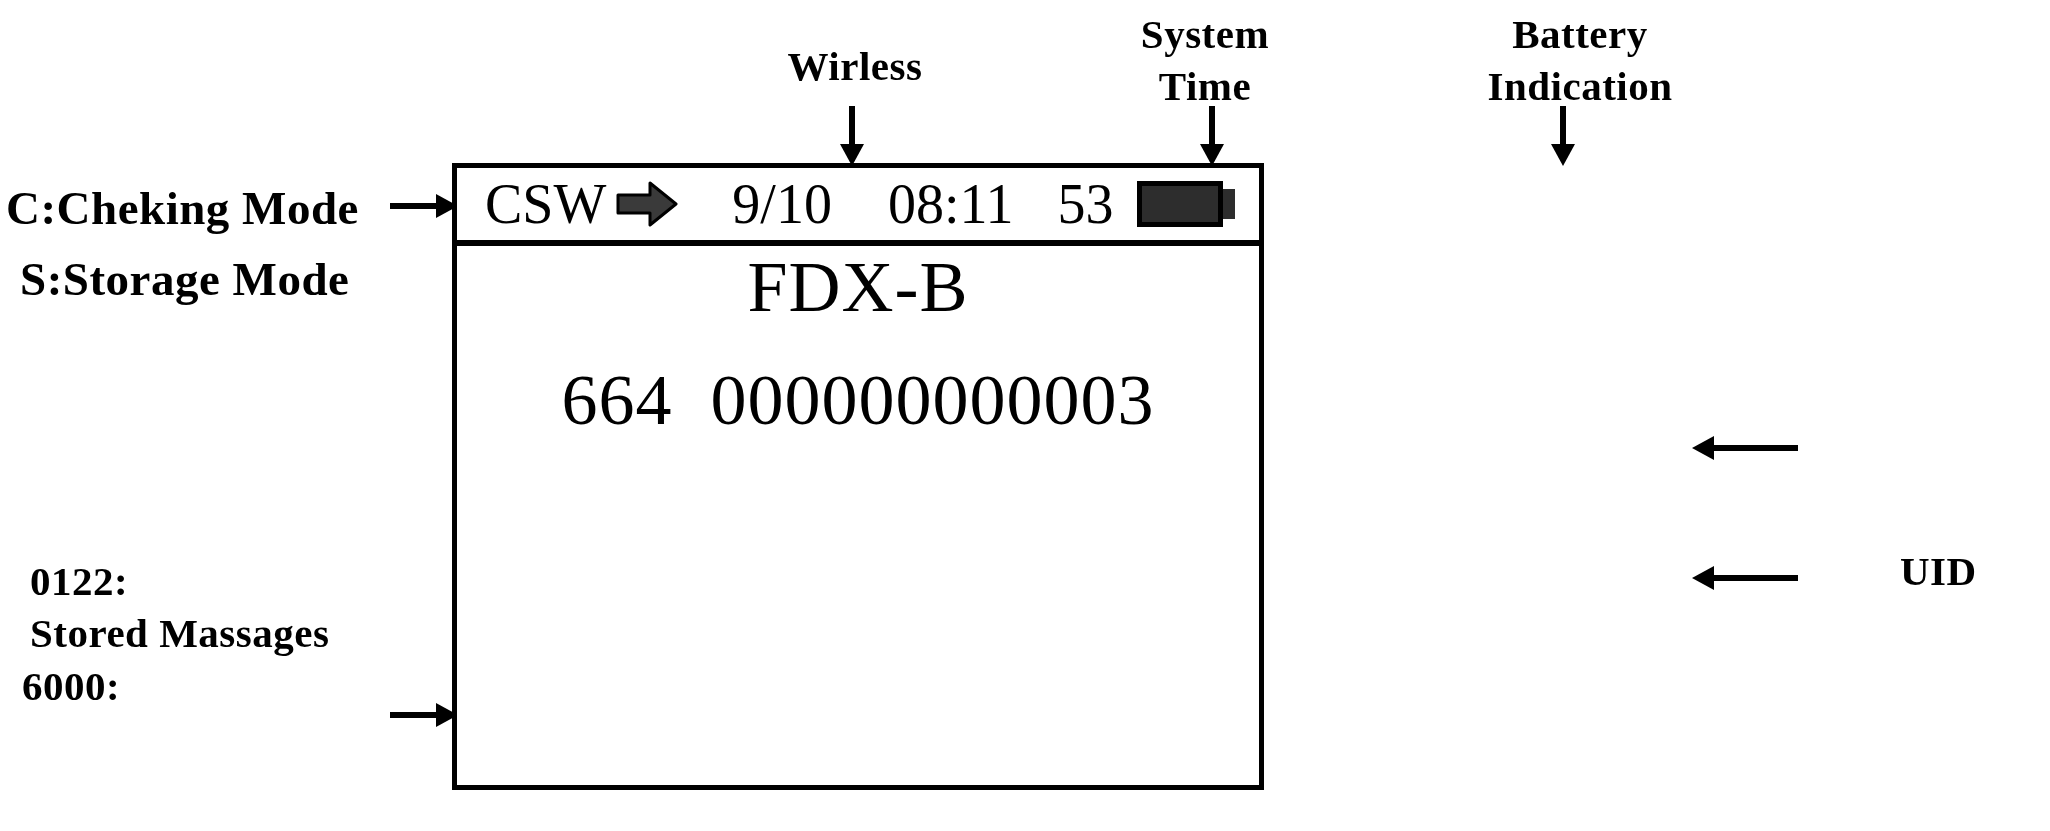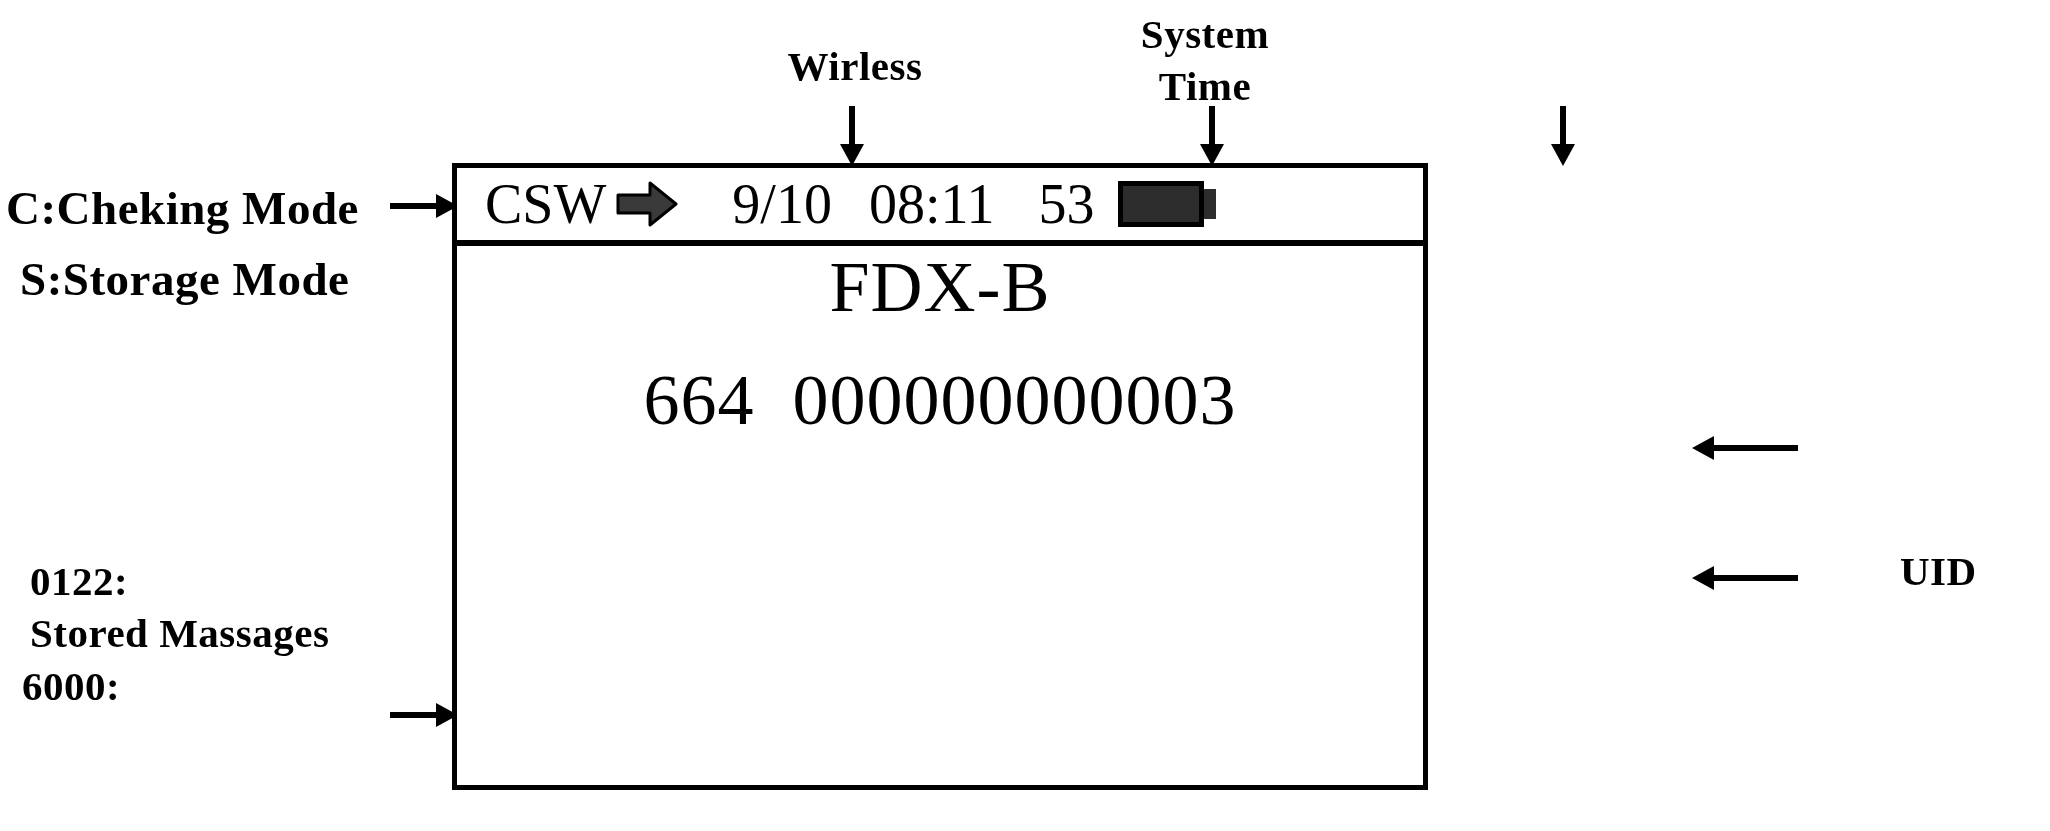--- a/index.html
+++ b/index.html
@@ -62,21 +62,21 @@
 
   
   .arrow { position: absolute; }
   .arrow svg { display: block; }
 
   
   .device-screen {
     position: absolute;
     left: 452px;
     top: 163px;
-    width: 976px;
+    width: 812px;
     height: 627px;
     border: 5px solid #000000;
     background: #ffffff;
     box-sizing: border-box;
   }
   .status-bar {
     position: relative;
     height: 78px;
     border-bottom: 6px solid #000000;
     box-sizing: border-box;
@@ -87,21 +87,21 @@
     height: 72px;
     display: flex;
     align-items: center;
     font-size: 56px;
     font-family: "Liberation Serif", "DejaVu Serif", serif;
     letter-spacing: 0px;
   }
   .st-mode    { margin-left: 28px; }
   .st-wifi    { margin-left: 10px; display: flex; align-items: center; }
   .st-date    { margin-left: 54px; }
-  .st-time    { margin-left: 37px; }
+  .st-time    { margin-left: 56px; }
   .st-batnum  { margin-left: 44px; }
   .st-bat     { margin-left: 24px; display: flex; align-items: center; }
 
   .battery-body {
     width: 86px;
     height: 46px;
     background: #2d2d2d;
     border: 5px solid #000000;
     box-sizing: border-box;
   }
@@ -181,20 +181,24 @@
     <div>System</div>
     <div>Time</div>
   </div>
   <div class="arrow" style="left:1192px; top:104px;">
     <svg width="40" height="62" viewBox="0 0 40 62">
       <line x1="20" y1="2" x2="20" y2="42" stroke="#000" stroke-width="6"></line>
       <polygon points="8,40 20,62 32,40" fill="#000"></polygon>
     </svg>
   </div>
 
+  <div class="ann top-ann ann-battery">
+    <div>Battery</div>
+    <div>Indication</div>
+  </div>
   <div class="arrow" style="left:1543px; top:104px;">
     <svg width="40" height="62" viewBox="0 0 40 62">
       <line x1="20" y1="2" x2="20" y2="42" stroke="#000" stroke-width="6"></line>
       <polygon points="8,40 20,62 32,40" fill="#000"></polygon>
     </svg>
   </div>
 
   <div class="arrow" style="left:1690px; top:428px;">
     <svg width="110" height="40" viewBox="0 0 110 40">
       <line x1="22" y1="20" x2="108" y2="20" stroke="#000" stroke-width="6"></line>

